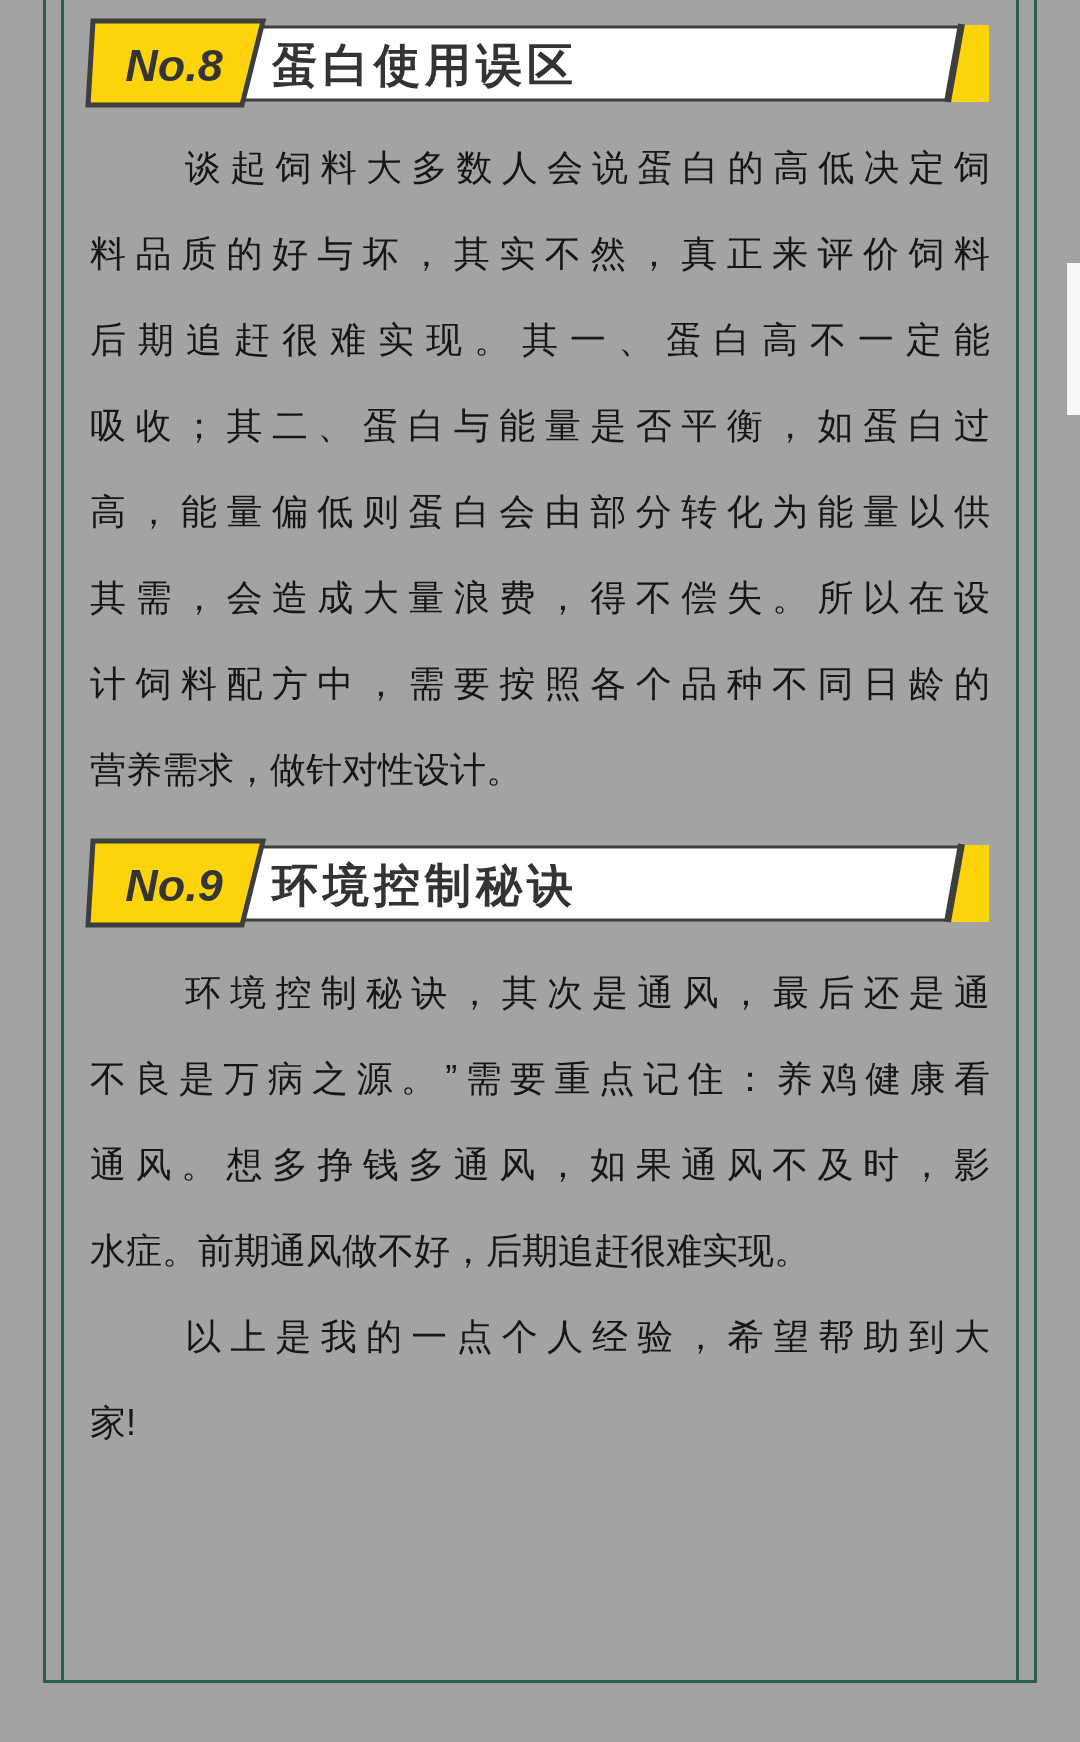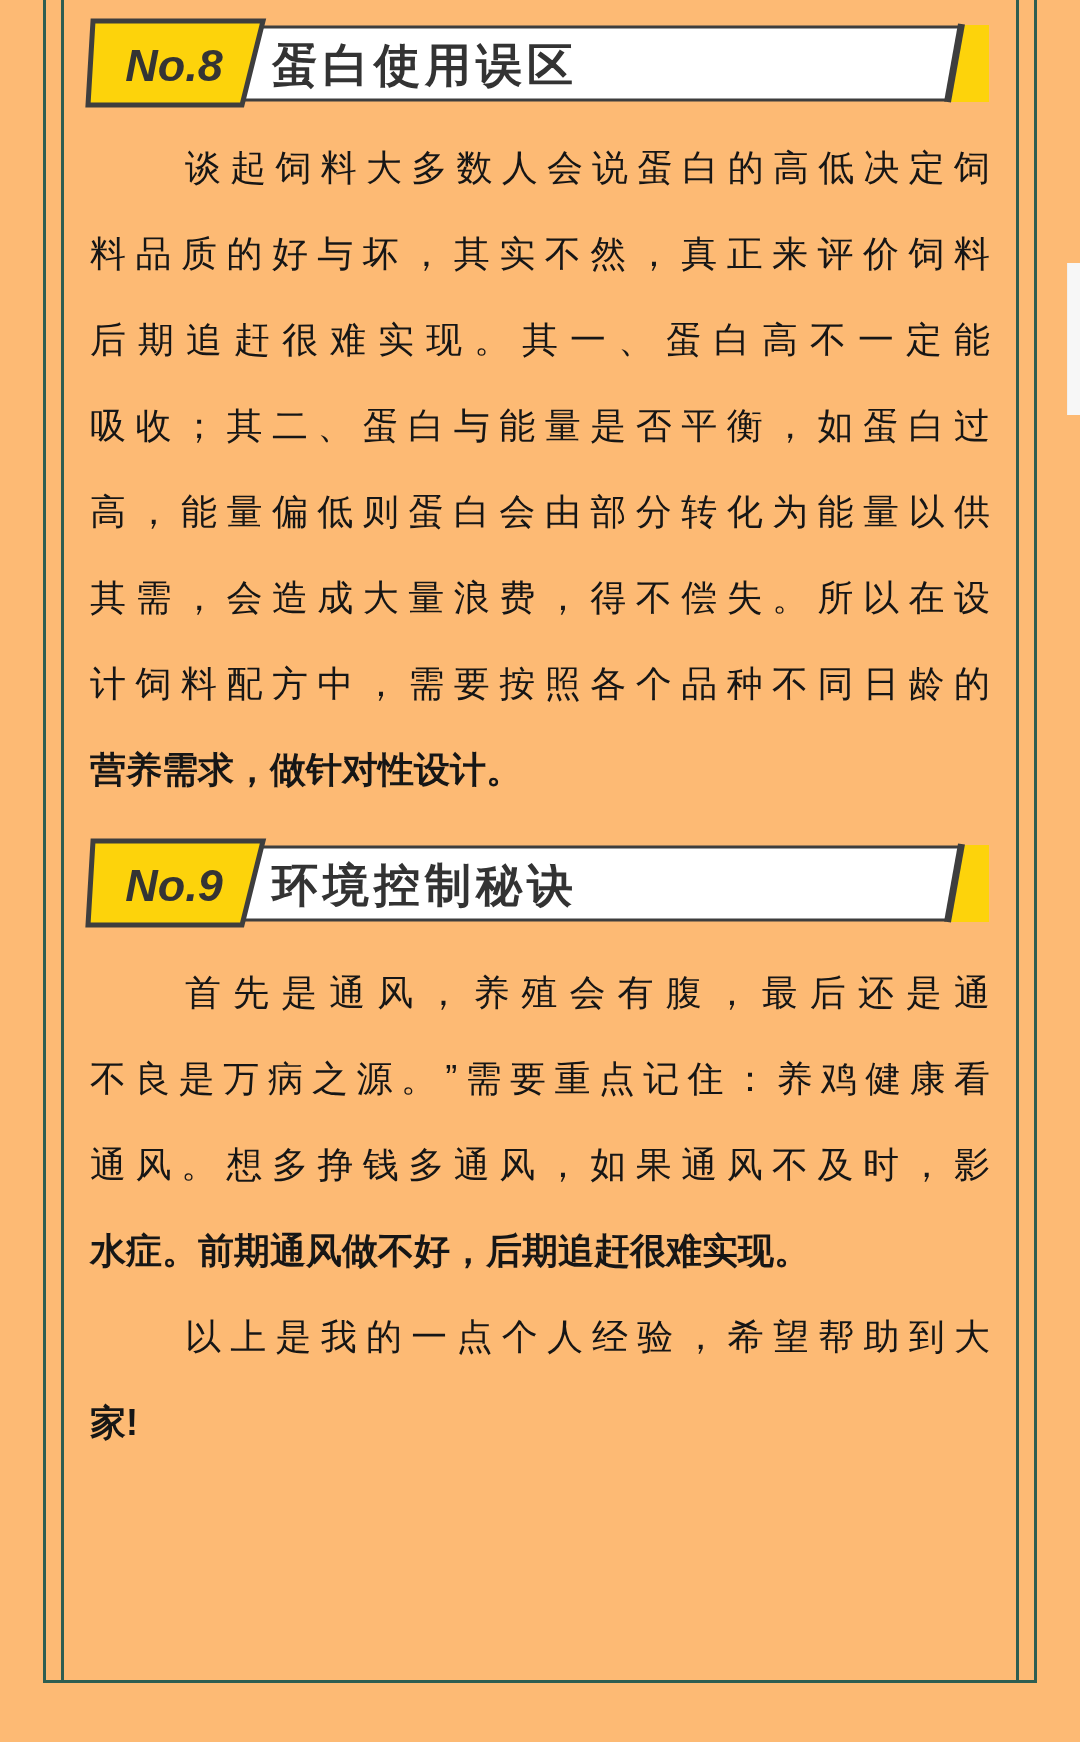--- a/index.html
+++ b/index.html
@@ -1,18 +1,18 @@
 <!DOCTYPE html>
 <html><head>
 <meta charset="utf-8">
 <style>
   html,body { margin:0; padding:0; background:#ffffff; }
   .page {
     position:relative; width:1080px; height:1742px;
-    background:#fdba74; overflow:hidden;
+    background:#a3a3a3; overflow:hidden;
     font-family:"Liberation Sans", sans-serif;
   }
   
   .frame-outer, .frame-inner {
     position:absolute; top:-6px;
     border:3px solid #2e5e51; border-top:none;
     pointer-events:none;
   }
   .frame-outer { left:43px;  width:988px; height:1686px; }
   .frame-inner { left:61px;  width:952px; height:1686px; }
@@ -31,21 +31,21 @@
   
   .text-block { position:absolute; left:90px; width:900px; color:#161616; }
   .text-block-1 { top:125px; }
   .text-block-2 { top:950px; }
   .para { margin:0; }
   .line {
     height:86px; line-height:86px; font-size:36px;
     text-align:justify; text-align-last:justify;
     white-space:nowrap; letter-spacing:0;
   }
-  .line.para-last { text-align-last:left;font-weight:bold; }
+  .line.para-last { text-align-last:left; }
   .line.indented { text-indent:95px; }
 </style>
 </head>
 <body>
 
 <div class="page">
 
   <div class="frame-outer"></div>
   <div class="frame-inner"></div>
 
@@ -75,21 +75,21 @@
     <path d="M150,6 H901 V79 H150 Z" fill="#ffffff" stroke="#3e3e3e" stroke-width="3"></path>
     <polygon points="877,4 903,4 903,81 860,81" fill="#fdd30b"></polygon>
     <line x1="875.5" y1="3" x2="861.5" y2="81" stroke="#3e3e3e" stroke-width="7"></line>
     <polygon points="7,0 177,0 156,84 2,84" fill="#fdd30b" stroke="#3e3e3e" stroke-width="5"></polygon>
     <text x="88" y="44" text-anchor="middle" dominant-baseline="central" font-size="45" font-weight="bold" font-style="italic" fill="#343434">No.9</text>
     <text x="186" y="44" dominant-baseline="central" font-size="46" font-weight="bold" letter-spacing="5" fill="#333333">环境控制秘诀</text>
   </svg>
 
   <div class="text-block text-block-2">
       <div class="para">
-        <div class="line indented">首先是通风，养殖会有腹，最后还是通</div>
+        <div class="line indented">环境控制秘诀，其次是通风，最后还是通</div>
         <div class="line">不良是万病之源。”需要重点记住：养鸡健康看</div>
         <div class="line">通风。想多挣钱多通风，如果通风不及时，影</div>
         <div class="line para-last">水症。前期通风做不好，后期追赶很难实现。</div>
       </div>
       <div class="para">
         <div class="line indented">以上是我的一点个人经验，希望帮助到大</div>
         <div class="line para-last">家!</div>
       </div>
     </div>
 

